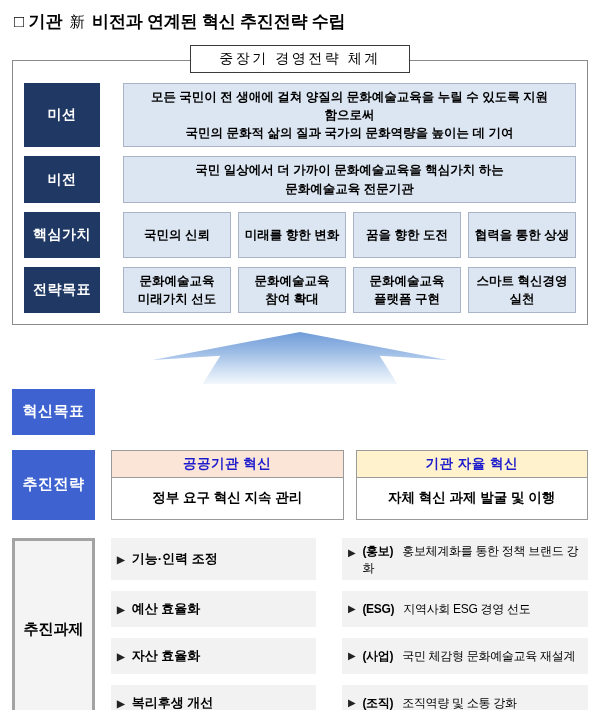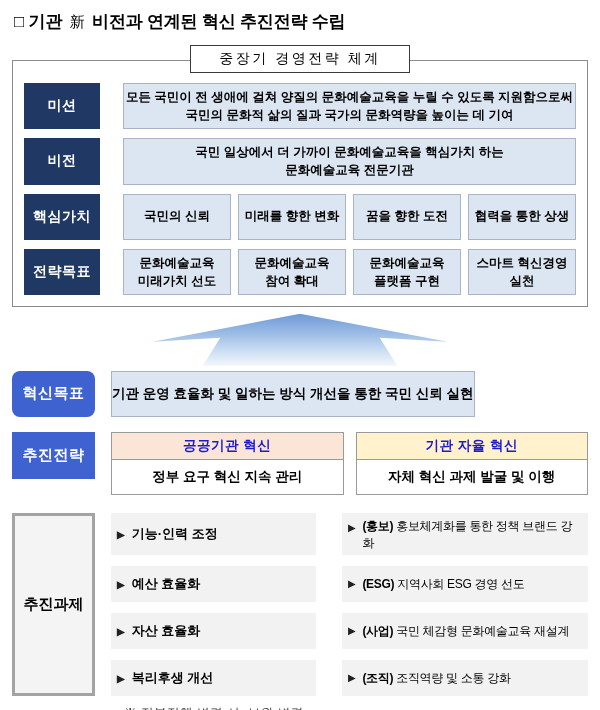--- a/index.html
+++ b/index.html
@@ -15,59 +15,59 @@
   .frame-header { position: relative; z-index: 2; width: 220px; margin: 0 auto; background: #fff;
     border: 1.5px solid #3a3a3a; text-align: center; padding: 4px 0; font-size: 14px; letter-spacing: 2.5px; }
 
   
   .frame { margin-top: -13px; border: 1.5px solid #8a8a8a; padding: 22px 11px 11px 11px;
     display: flex; flex-direction: column; gap: 9px; }
   .frow { display: flex; gap: 23px; }
   .lbl-navy { flex: 0 0 76px; min-height: 46px; background: #1F3864; color: #fff; font-weight: 700;
     font-size: 14px; display: flex; align-items: center; justify-content: center; letter-spacing: 0.5px; }
   .cell { background: #DCE6F2; border: 1px solid #A9B4C6; display: flex; align-items: center; justify-content: center;
-    text-align: center; font-weight: 700; font-size: 12.5px; line-height: 1.45; white-space: pre-line; padding: 4px 0; }
+    text-align: center; font-weight: 700; font-size: 12.5px; line-height: 1.45; white-space: pre-line; padding: 4px 22px; }
   .frow .grow { flex: 1; }
   .items { flex: 1; display: flex; gap: 7px; }
   .items .cell { flex: 1; padding: 4px 2px; }
 
   
   .up-arrow { width: 295px; height: 52px; margin: 7px auto 5px auto;
     background: linear-gradient(180deg, #6F9BD8 0%, #9FBEE6 40%, #CEDFF3 72%, #F2F7FC 100%);
     clip-path: polygon(50% 0%, 100% 54%, 77% 46%, 83% 100%, 17% 100%, 23% 46%, 0% 54%); }
 
   
   .sec-row { display: flex; gap: 16px; }
   .lbl-blue { flex: 0 0 83px; background: #3E63D0; color: #fff; font-weight: 700; font-size: 15px;
     display: flex; align-items: center; justify-content: center; letter-spacing: 0.5px; }
   .goal-row { margin-top: 2px; }
-  .goal-row .lbl-blue { height: 46px; border-radius: 8px; }
+  .goal-row .lbl-blue { height: 46px; }
   .goal-row .cell { font-size: 13.5px; }
 
   .strategy-row { margin-top: 15px; }
-  .strategy-row .lbl-blue { height: 47px; }
+  .strategy-row .lbl-blue { height: 70px; }
   .strat-cols { flex: 1; display: flex; gap: 12px; }
   .strat { flex: 1; border: 1px solid #9a9a9a; background: #fff; display: flex; flex-direction: column; }
   .strat-header { height: 27px; display: flex; align-items: center; justify-content: center; font-weight: 700;
     color: #1B1BCD; font-size: 13.5px; border-bottom: 1px solid #9a9a9a; letter-spacing: 0.5px; }
   .strat.peach .strat-header { background: #FBE5D6; }
   .strat.yellow .strat-header { background: #FFF2CC; }
   .strat-body { flex: 1; min-height: 34px; display: flex; align-items: center; justify-content: center;
     font-weight: 700; font-size: 13.5px; }
 
   
   .tasks-row { margin-top: 18px; display: flex; gap: 16px; }
   .tasks-label { flex: 0 0 83px; background: #F4F4F4; border: 3px solid #a3a3a3; display: flex;
     align-items: center; justify-content: center; font-weight: 700; font-size: 15px; }
   .tasks-grid { flex: 1; display: grid; grid-template-columns: 1fr 1.2fr; column-gap: 26px; row-gap: 11px; }
   .task { background: #F2F2F2; padding: 4px 6px; min-height: 36px; display: flex; gap: 7px; align-items: center; }
   .task .bullet { font-size: 10px; color: #222; flex: 0 0 auto; }
   .task.left-task { font-weight: 700; font-size: 13px; }
   .task.right-task { font-size: 12px; letter-spacing: -0.3px; line-height: 1.4; }
-  .task.right-task b { margin-right: 3px; }
+  .task.right-task b { margin-right: 9px; }
   .task.two-line { align-items: flex-start; padding-top: 5px; }
   .task.two-line .bullet { margin-top: 3px; }
 
   .footnote { margin: 9px 0 0 112px; font-size: 12.5px; color: #333; letter-spacing: 0.5px; }
 </style>
 </head>
 <body>
 
 <div class="page">
 
@@ -117,21 +117,20 @@
 실천</div>
       </div>
     </div>
 
   </div>
 
   <div class="up-arrow"></div>
 
   <div class="sec-row goal-row">
     <div class="lbl-blue">혁신목표</div>
-    <div class="cell grow">기관 운영 효율화 및 일하는 방식 개선을 통한 국민 신뢰 실현</div>
   </div>
 
   <div class="sec-row strategy-row">
     <div class="lbl-blue">추진전략</div>
     <div class="strat-cols">
       <div class="strat peach">
         <div class="strat-header">공공기관 혁신</div>
         <div class="strat-body">정부 요구 혁신 지속 관리</div>
       </div>
       <div class="strat yellow">

